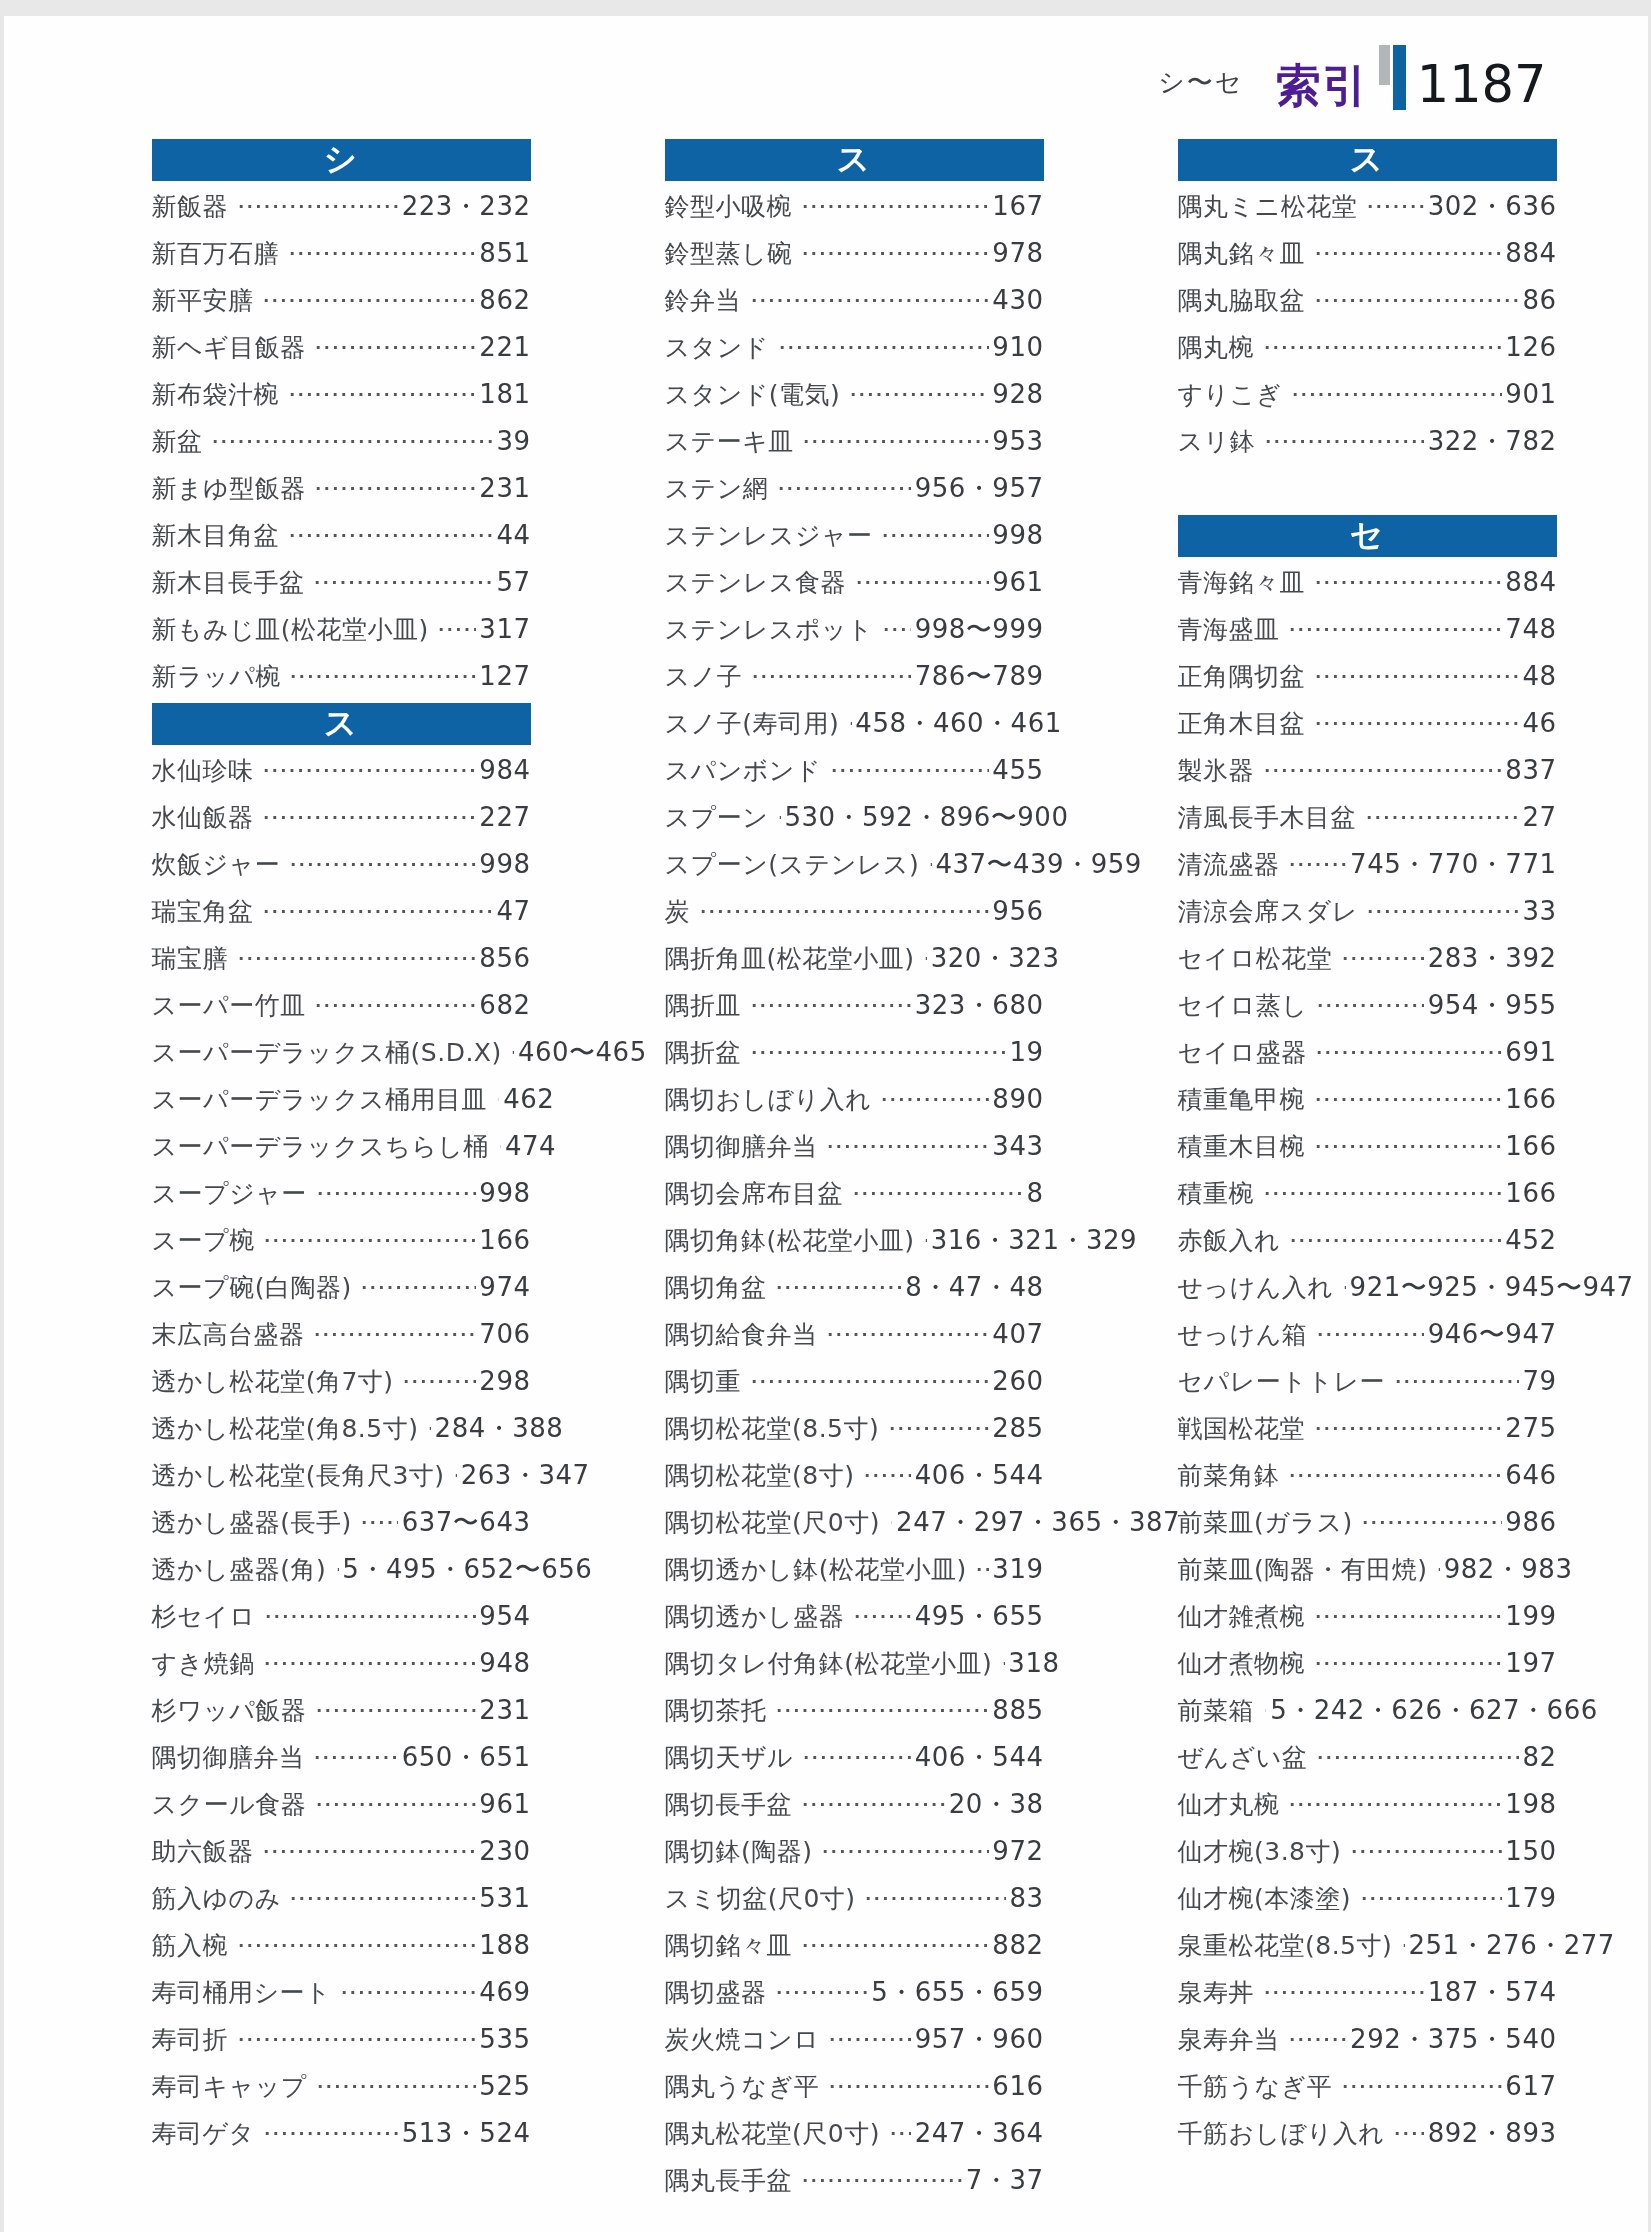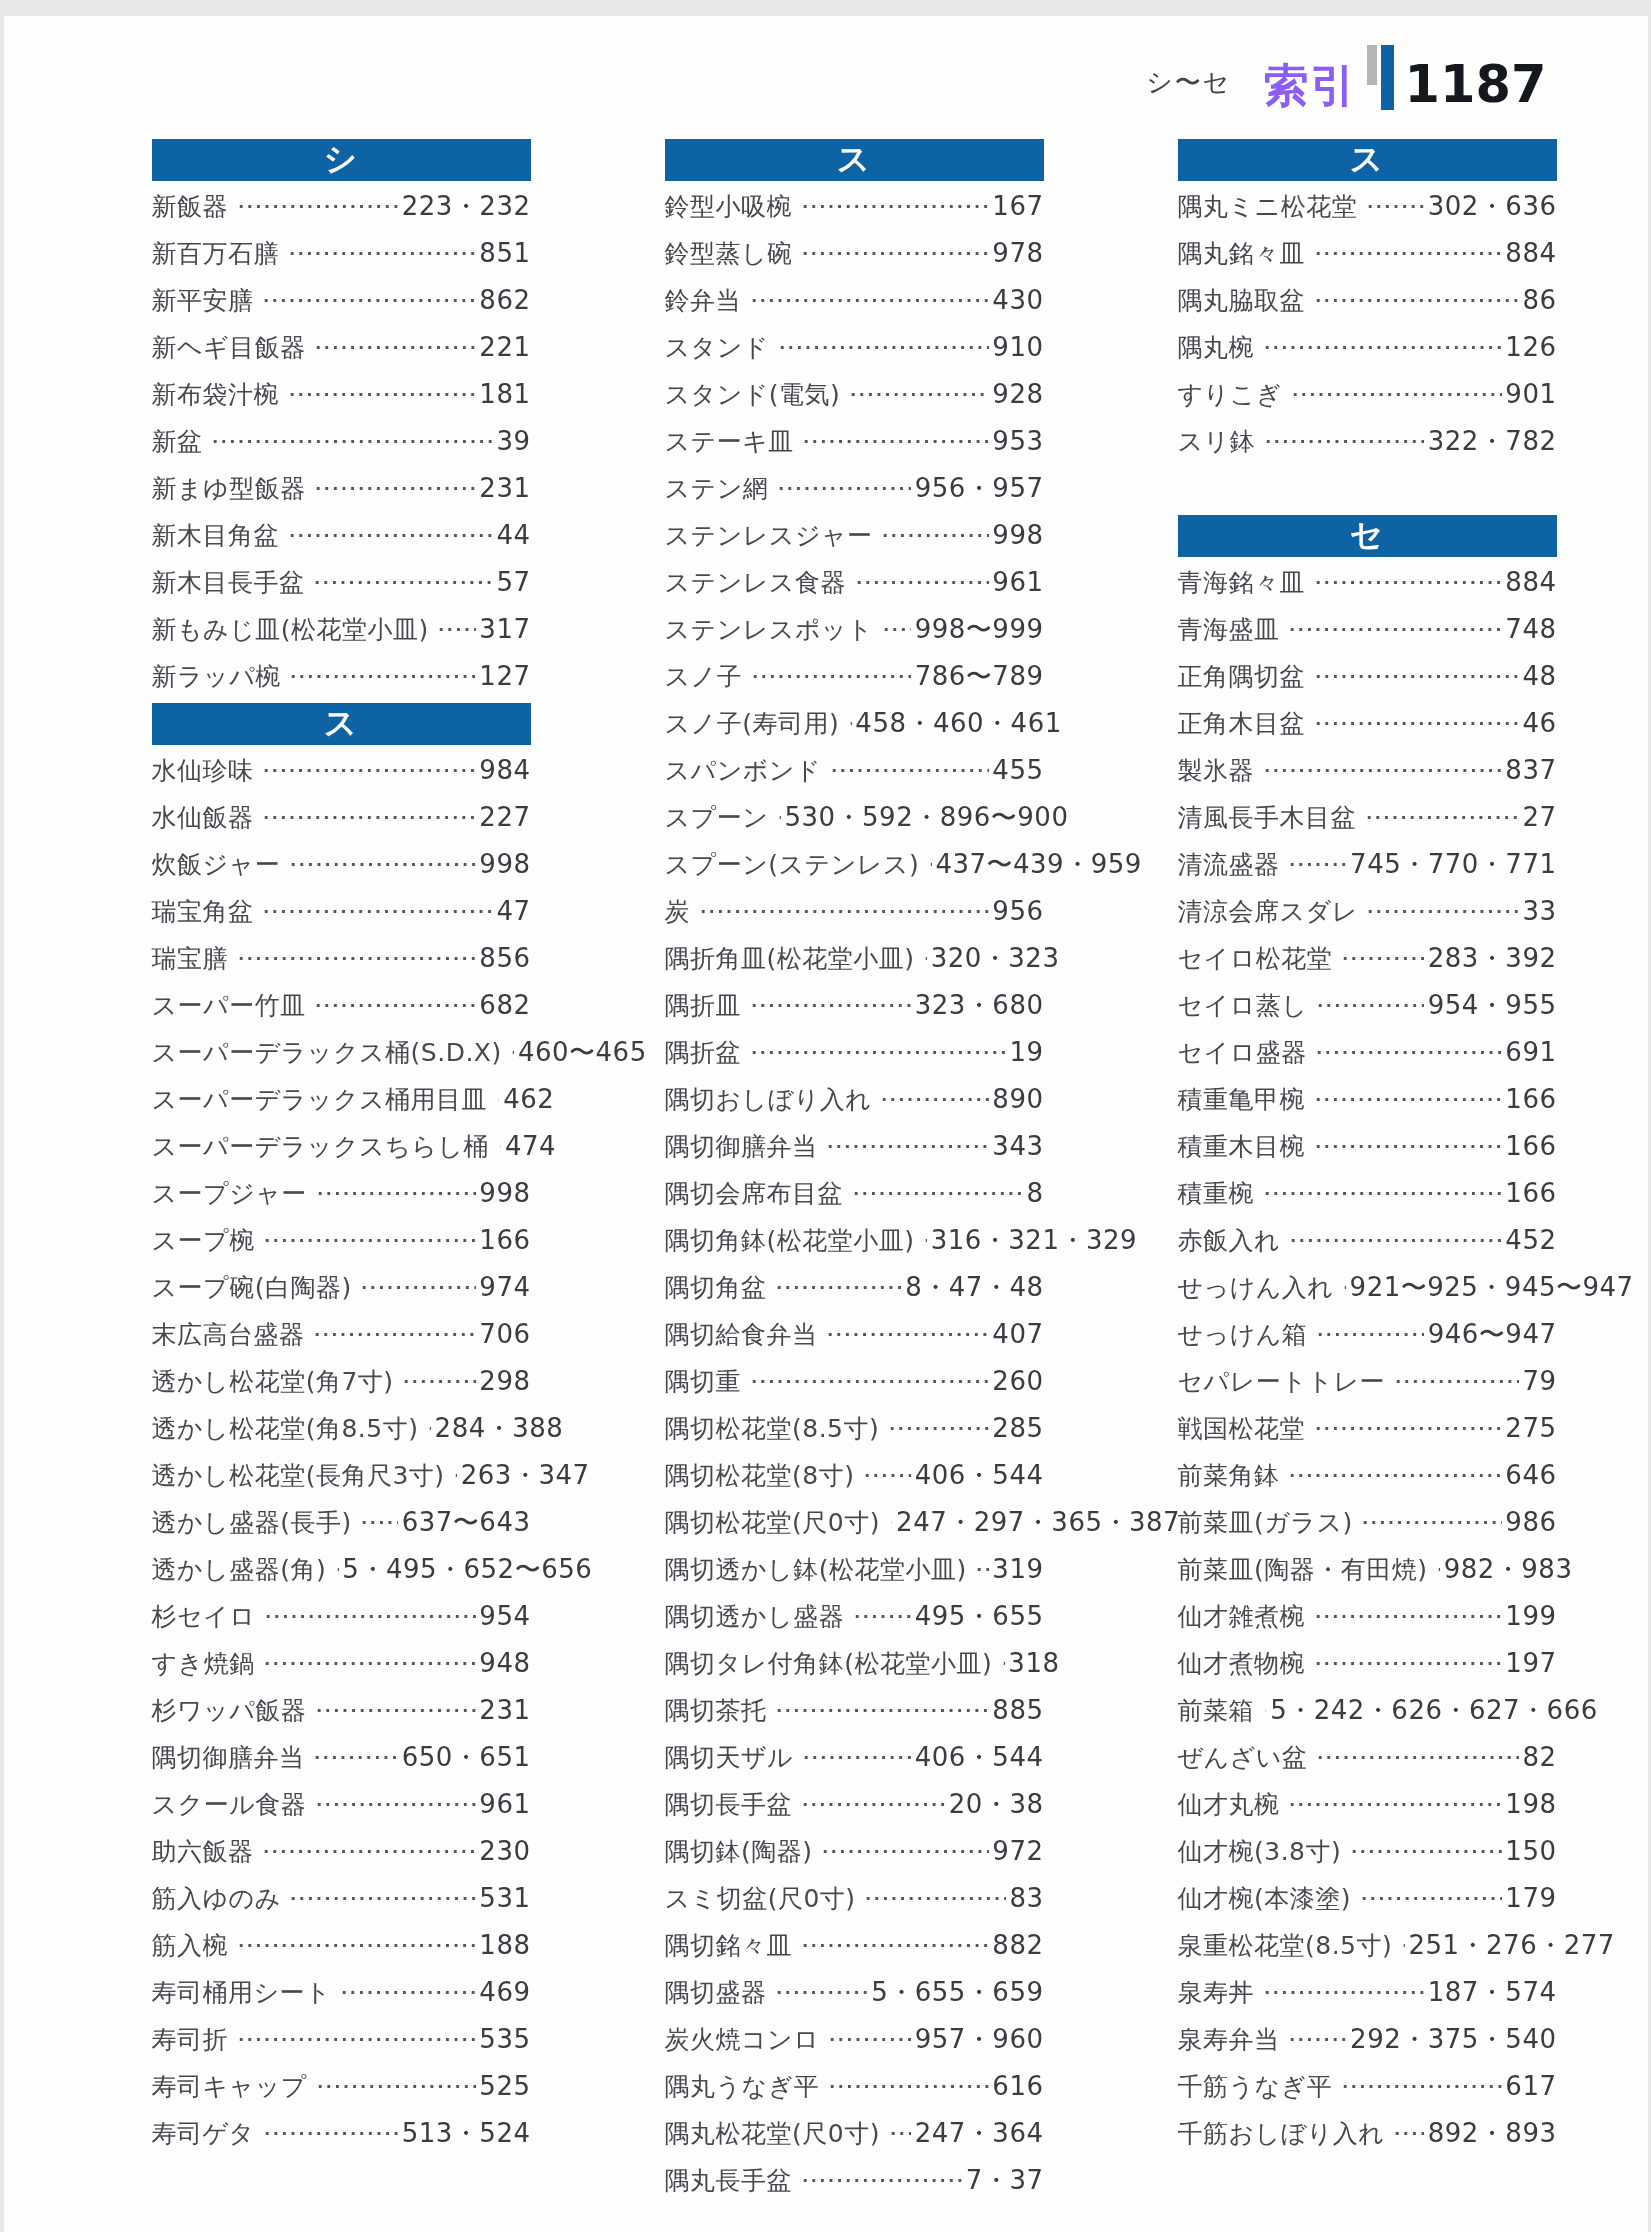--- a/index.html
+++ b/index.html
@@ -4,25 +4,25 @@
 <style>
   html,body{margin:0;padding:0;background:#e8e8e8;}
   .page{
     width:1644px;height:2233px;background:#fefefe;position:relative;
     font-family:"DejaVu Sans","Liberation Sans",sans-serif;
     margin:16px auto;overflow:hidden;
   }
   
   .page-header{position:absolute;top:29px;right:101px;display:flex;align-items:flex-end;}
   .range{font-size:26px;color:#3f4347;margin-right:32.5px;padding-bottom:9.6px;letter-spacing:1.9px;}
-  .index-word{font-size:45px;font-weight:bold;color:#8b5cf6;letter-spacing:1.9px;line-height:1.1;}
+  .index-word{font-size:45px;font-weight:bold;color:#4c1d95;letter-spacing:1.9px;line-height:1.1;}
   .marker{position:relative;width:30px;height:65px;margin-left:9.6px;margin-right:7.6px;display:inline-block;}
   .gray-bar{position:absolute;left:0;top:0;width:10.5px;height:40px;background:#b2b6b9;}
   .blue-bar{position:absolute;left:14.3px;top:0;width:12.4px;height:65px;background:#0e63a4;}
-  .page-num{font-size:51px;font-weight:bold;color:#15191d;line-height:1.0;}
+  .page-num{font-size:51px;font-weight:normal;color:#15191d;line-height:1.0;}
   
   .columns{position:absolute;left:148px;top:120px;display:flex;gap:134px;}
   .column{width:379px;display:flex;flex-direction:column;}
   .section-bar{height:42px;margin:2.9px 0 1.9px 0;background:#0e63a4;display:flex;align-items:center;justify-content:center;flex-shrink:0;}
   .section-letter{color:#ffffff;font-size:32.5px;font-weight:bold;letter-spacing:1px;}
   .section-gap{height:47px;flex-shrink:0;}
   .row{height:47px;display:flex;align-items:center;flex-shrink:0;}
   .name{font-size:25px;color:#45494d;white-space:nowrap;flex-shrink:0;letter-spacing:0.5px;}
   .leader{
     flex:1 1 5.7px;min-width:5.7px;height:47px;margin:0 3.8px 0 6.7px;

